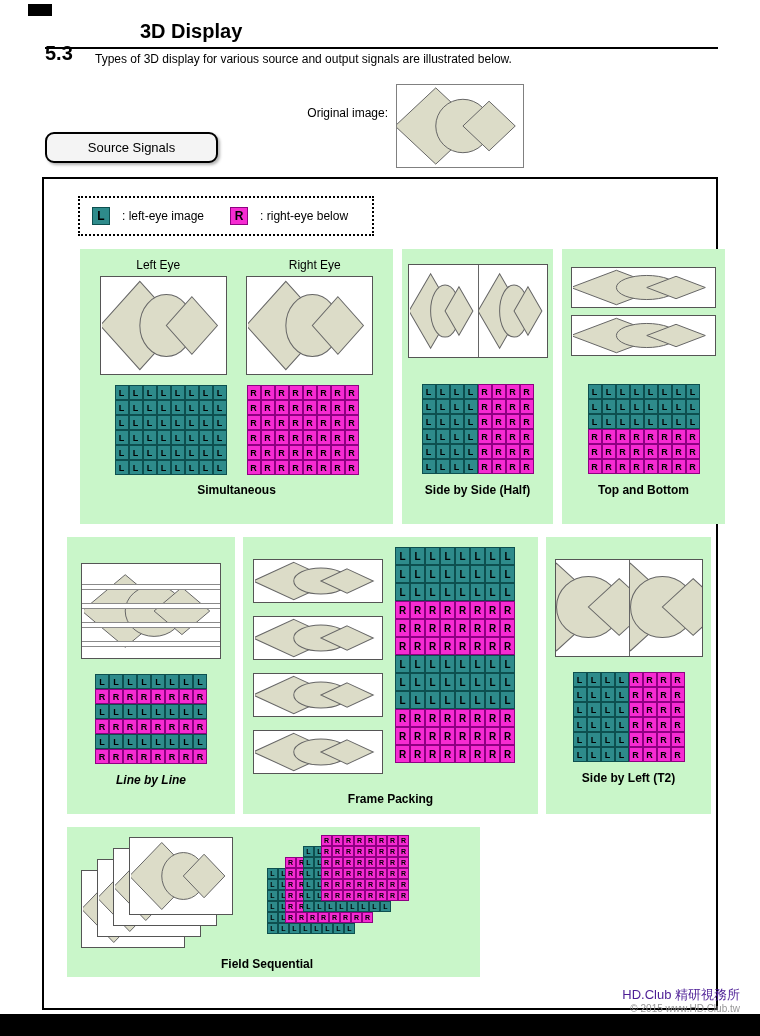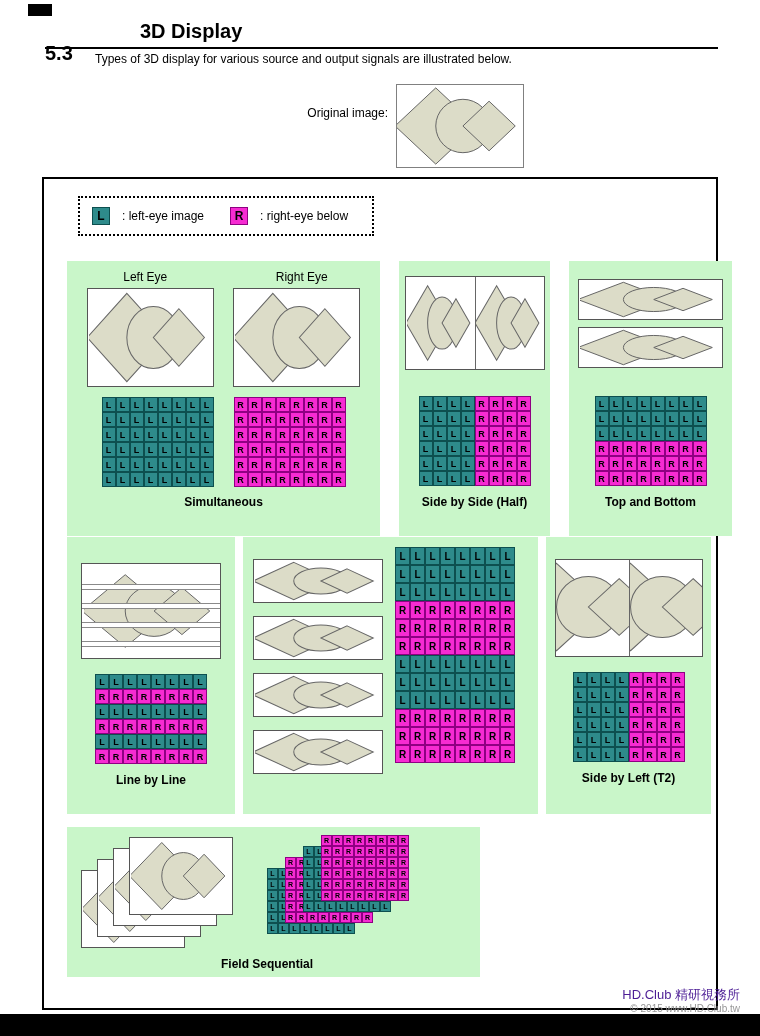--- a/index.html
+++ b/index.html
@@ -27,21 +27,21 @@
   .main-box { position:absolute; left:42px; top:177px; width:676px; height:833px;
     border:2px solid #000; background:#fff; }
 
   .legend { position:absolute; left:34px; top:17px; width:296px; height:40px;
     border:2px dotted #000; display:flex; align-items:center; padding:0 12px; font-size:12px; }
   .legend .cell { width:18px; height:18px; font-size:12px; }
   .legend .legend-text { margin-left:12px; }
   .legend .cell.R { margin-left:26px; }
 
   .row { position:absolute; display:flex; }
-  .row1 { left:23px; top:70px; gap:19px;margin-top:12px; }
+  .row1 { left:36px; top:70px; gap:9px; }
   .row2 { left:23px; top:358px; gap:8px; }
   .row3 { left:23px; top:648px;align-items:flex-end; }
 
   .panel { background:var(--panel-background, #c9f6c9); position:relative;
     display:flex; flex-direction:column; align-items:center; }
   .caption { font-size:12px; font-weight:bold; }
 
   
   .grid { display:grid; --cw:14px; --ch:15px; font-size:9px; }
   .grid.fp { --cw:15px; --ch:18px; font-size:10px; }
@@ -78,21 +78,21 @@
   .tab-imgs .img-box { width:145px; height:41px; }
   .tab .grid { margin-top:28px; }
   .tab .caption { margin-top:9px; }
 
   
   .lbl { width:168px; height:277px; }
   .lbl-box { margin-top:26px; width:140px; height:96px; position:relative; }
   .lbl-overlay { position:absolute; left:0; right:0; top:7px; bottom:7px;
     background:repeating-linear-gradient(to bottom, rgba(0,0,0,0) 0 13px, #8a8a8a 13px 14px, #ffffff 14px 18px, #8a8a8a 18px 19px); }
   .lbl .grid { margin-top:15px; }
-  .lbl .caption { margin-top:9px; }
+  .lbl .caption { margin-top:9px;font-style:italic; }
 
   
   .fpp { width:295px; height:277px; display:block; }
   .fp-images { position:absolute; left:10px; top:22px; display:flex; flex-direction:column; gap:13px; }
   .fp-images .img-box { width:130px; height:44px; }
   .fpp .grid.fp { position:absolute; left:152px; top:10px; }
   .fp-caption { position:absolute; left:0; bottom:8px; width:100%; text-align:center; }
 
   
   .t2 { width:165px; height:277px; }
@@ -138,20 +138,21 @@
   <div class="heading-rule"></div>
   <div class="intro">Types of 3D display for various source and output signals are illustrated below.</div>
 
   <div class="orig-label">Original image:</div>
   <div class="orig-box">
     <svg class="shape" width="126" height="82" viewBox="0 0 130 86" preserveAspectRatio="none">
         <use href="#img-shapes"></use>
       </svg>
   </div>
 
+  <button class="src-btn">Source Signals</button>
 
   <div class="main-box">
 
     <div class="legend">
       <span class="cell L">L</span>
       <span class="legend-text">: left-eye image</span>
       <span class="cell R">R</span>
       <span class="legend-text">: right-eye below</span>
     </div>
 
@@ -589,20 +590,21 @@
             <div class="cell R">R</div>
             <div class="cell R">R</div>
             <div class="cell R">R</div>
             <div class="cell R">R</div>
             <div class="cell R">R</div>
             <div class="cell R">R</div>
             <div class="cell R">R</div>
             <div class="cell R">R</div>
             <div class="cell R">R</div>
           </div>
+        <div class="caption fp-caption">Frame Packing</div>
       </div>
 
       <div class="panel t2">
         <div class="img-box t2-box">
           <div class="t2-half">
             <svg class="shape" width="148" height="94" viewBox="0 0 130 86" preserveAspectRatio="none">
                 <use href="#img-shapes"></use>
               </svg>
           </div>
           <div class="t2-half">

